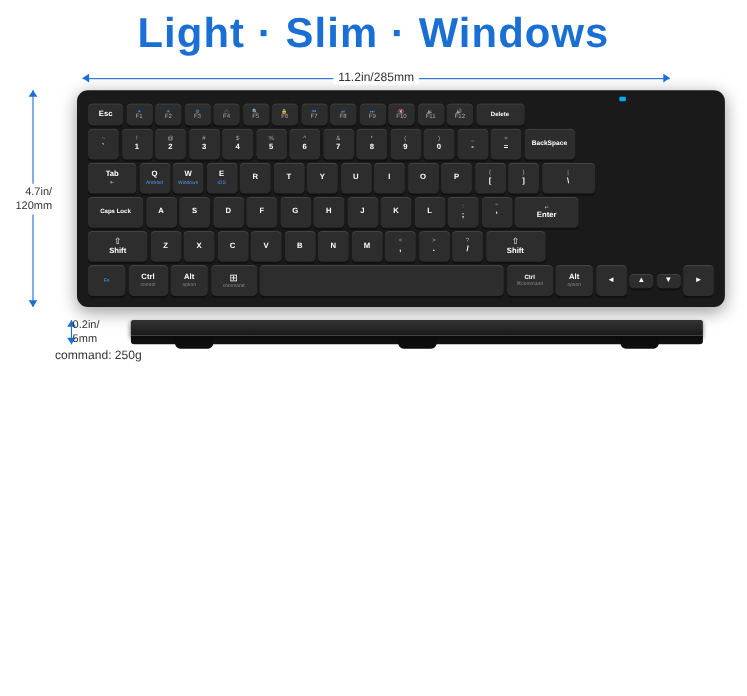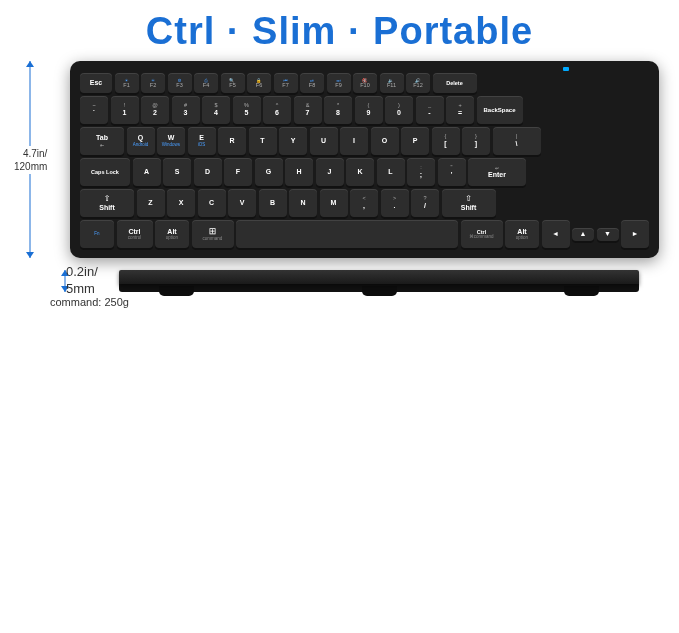--- a/index.html
+++ b/index.html
@@ -285,25 +285,31 @@
       height: 10px;
       background: #0d0d0d;
       border-radius: 0 0 5px 5px;
       margin-top: 2px;
     }
   </style>
 </head>
 <body>
 
 <div class="title-section">
-  <span class="title-text">Ctrl · Slim · Portable</span>
+  <span class="title-text">Light · Slim · Windows</span>
 </div>
 
 <div class="main-container">
 
+  <div class="top-arrow-row">
+    <div class="h-arrow-line"></div>
+    <div class="h-arrow-left"></div>
+    <div class="h-arrow-right"></div>
+    <span class="h-arrow-label">11.2in/285mm</span>
+  </div>
 
   <div class="keyboard-with-left-dim">
 
     <div class="left-dim-container">
       <div class="v-arrow-container">
         <div class="v-arrow-line"></div>
         <div class="v-arrow-up"></div>
         <div class="v-arrow-down"></div>
         <span class="v-arrow-label">4.7in/<br>120mm</span>
       </div>
@@ -610,21 +616,21 @@
       </div>
     </div>
   </div>
 
   <div class="side-section">
     <div class="side-left-dim">
       <div style="position:relative; height:22px; width:30px; margin-left:10px;">
         <div style="position:absolute; left:50%; top:0; bottom:0; width:1px; background:#1a6fd4; transform:translateX(-50%);"></div>
         <div style="position:absolute; top:0; left:50%; transform:translateX(-50%); width:0; height:0; border-left:4px solid transparent; border-right:4px solid transparent; border-bottom:6px solid #1a6fd4;"></div>
         <div style="position:absolute; bottom:0; left:50%; transform:translateX(-50%); width:0; height:0; border-left:4px solid transparent; border-right:4px solid transparent; border-top:6px solid #1a6fd4;"></div>
-        <span style="position:absolute; left:16px; top:50%; transform:translateY(-50%); font-size:13px; color:#333; white-space:nowrap; line-height:1.3;">0.2in/<br>5mm</span>
+        <span style="position:absolute; left:16px; top:50%; transform:translateY(-50%); font-size:10px; color:#333; white-space:nowrap; line-height:1.3;">0.2in/<br>5mm</span>
       </div>
     </div>
 
     <div class="side-keyboard-right" style="margin-left:30px;">
       <div class="keyboard-side-view"></div>
       <div class="keyboard-side-bottom">
         <div class="side-foot-bump"></div>
         <div class="side-foot-bump"></div>
         <div class="side-foot-bump"></div>
       </div>

